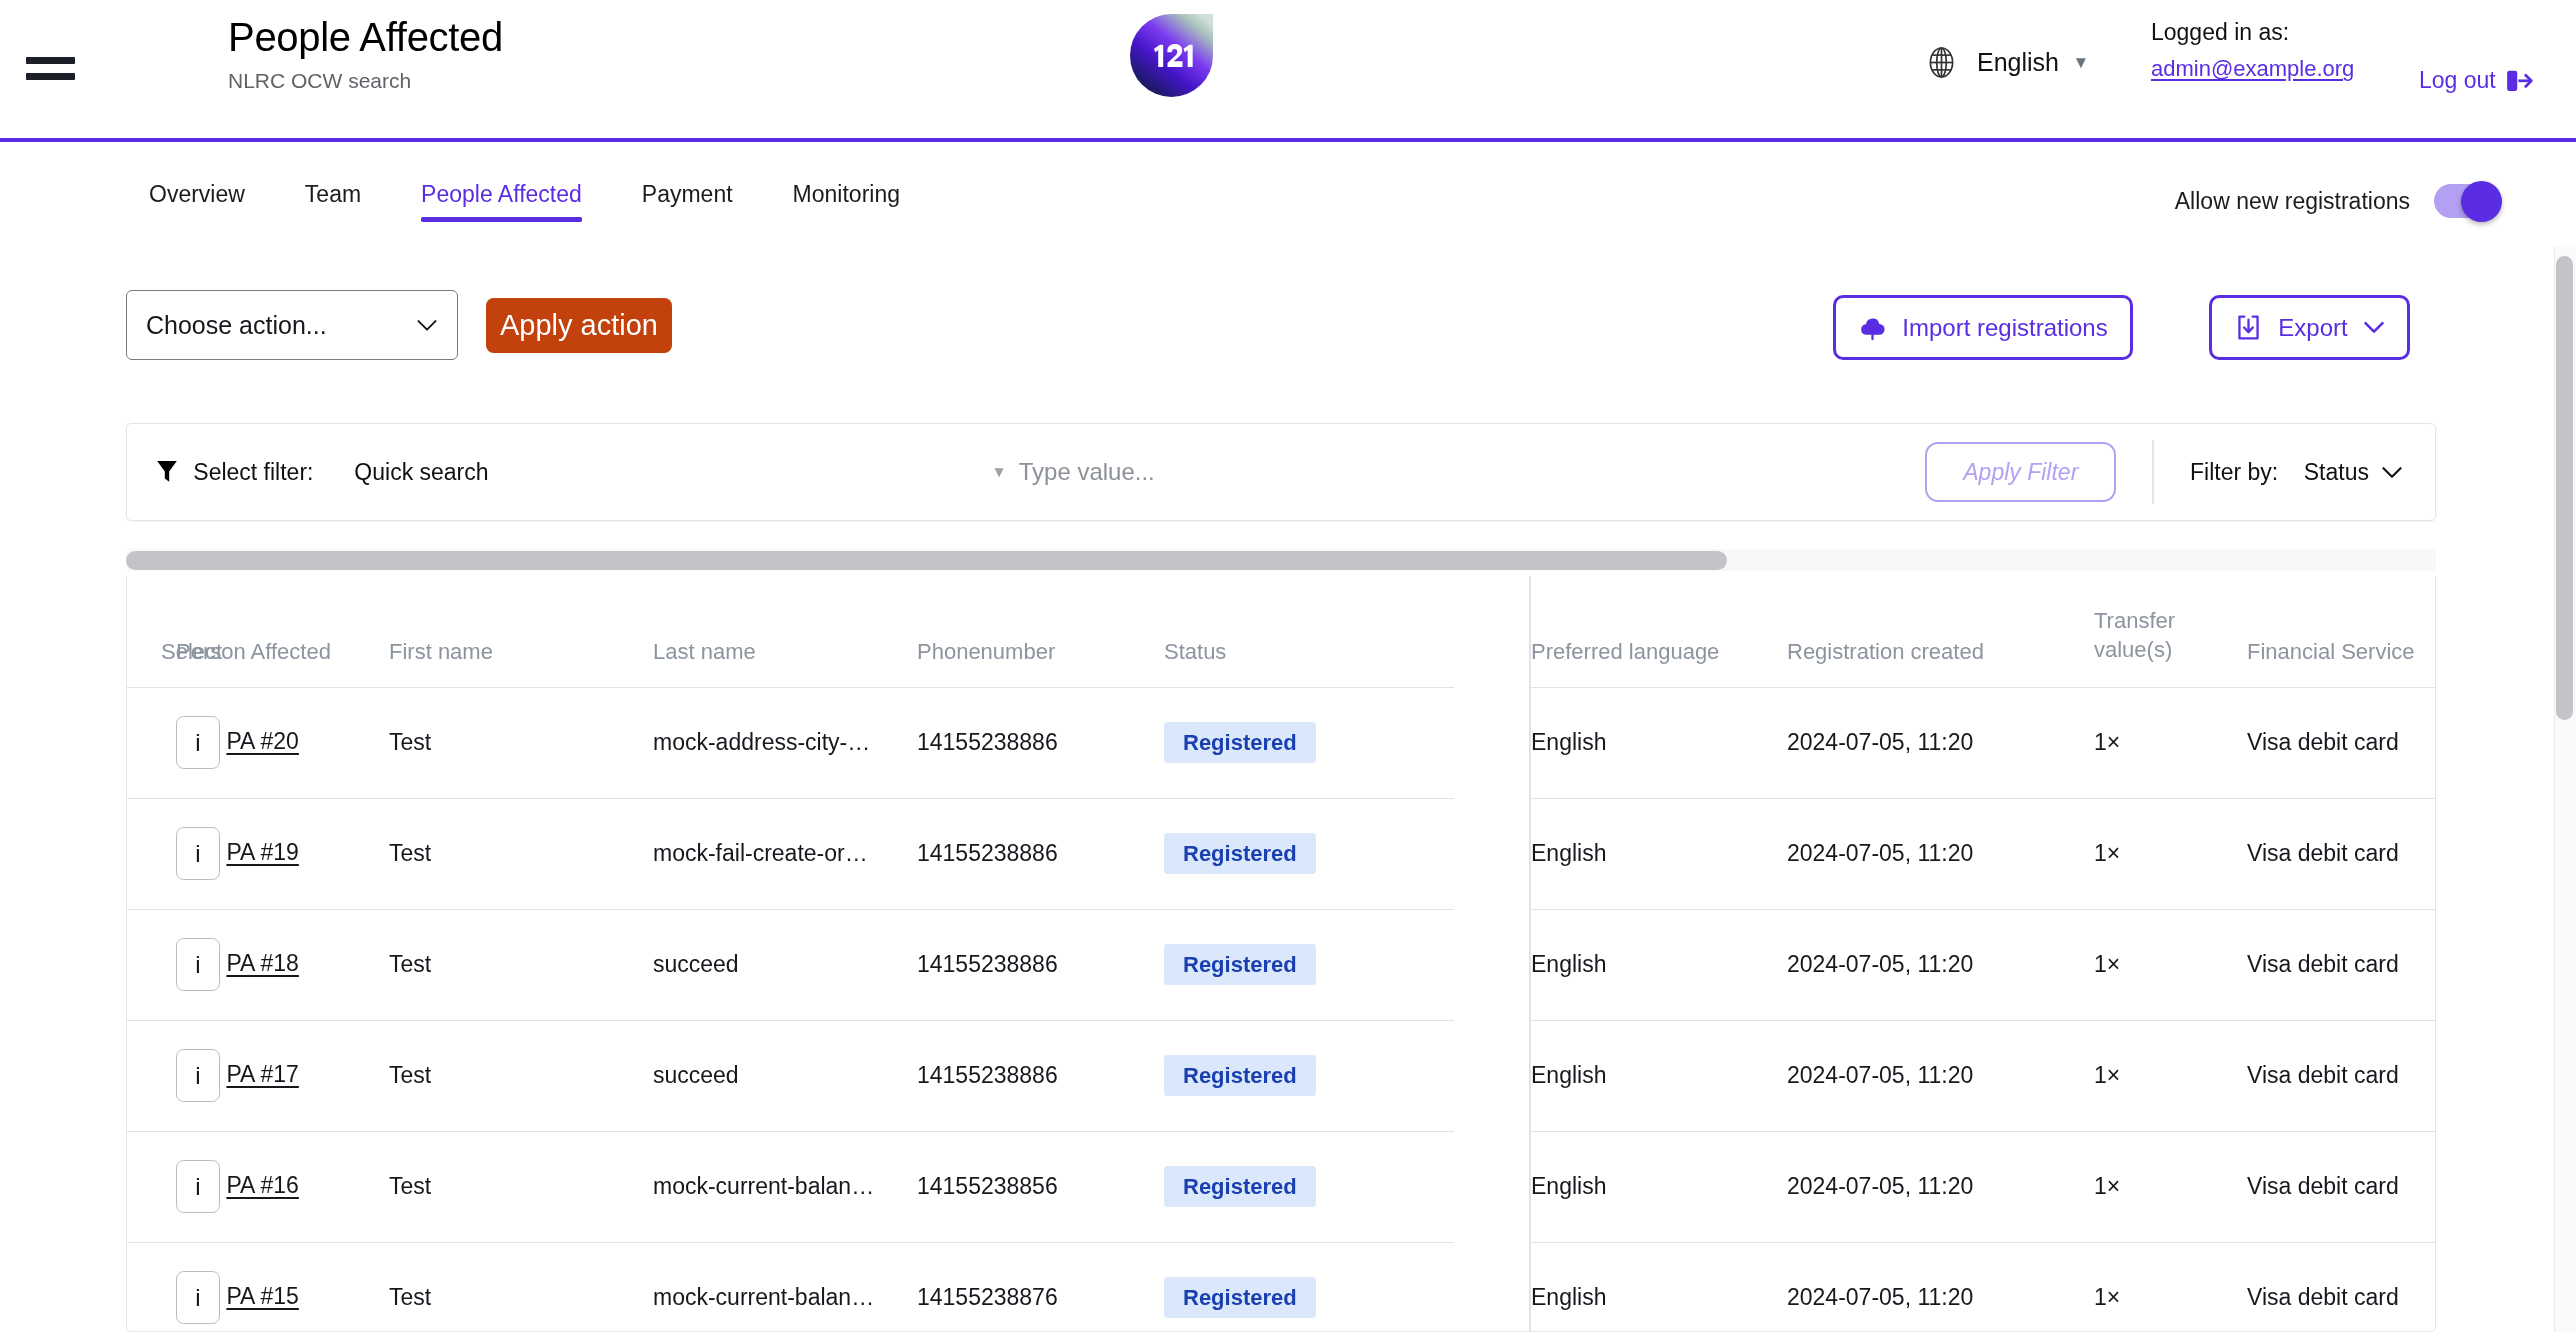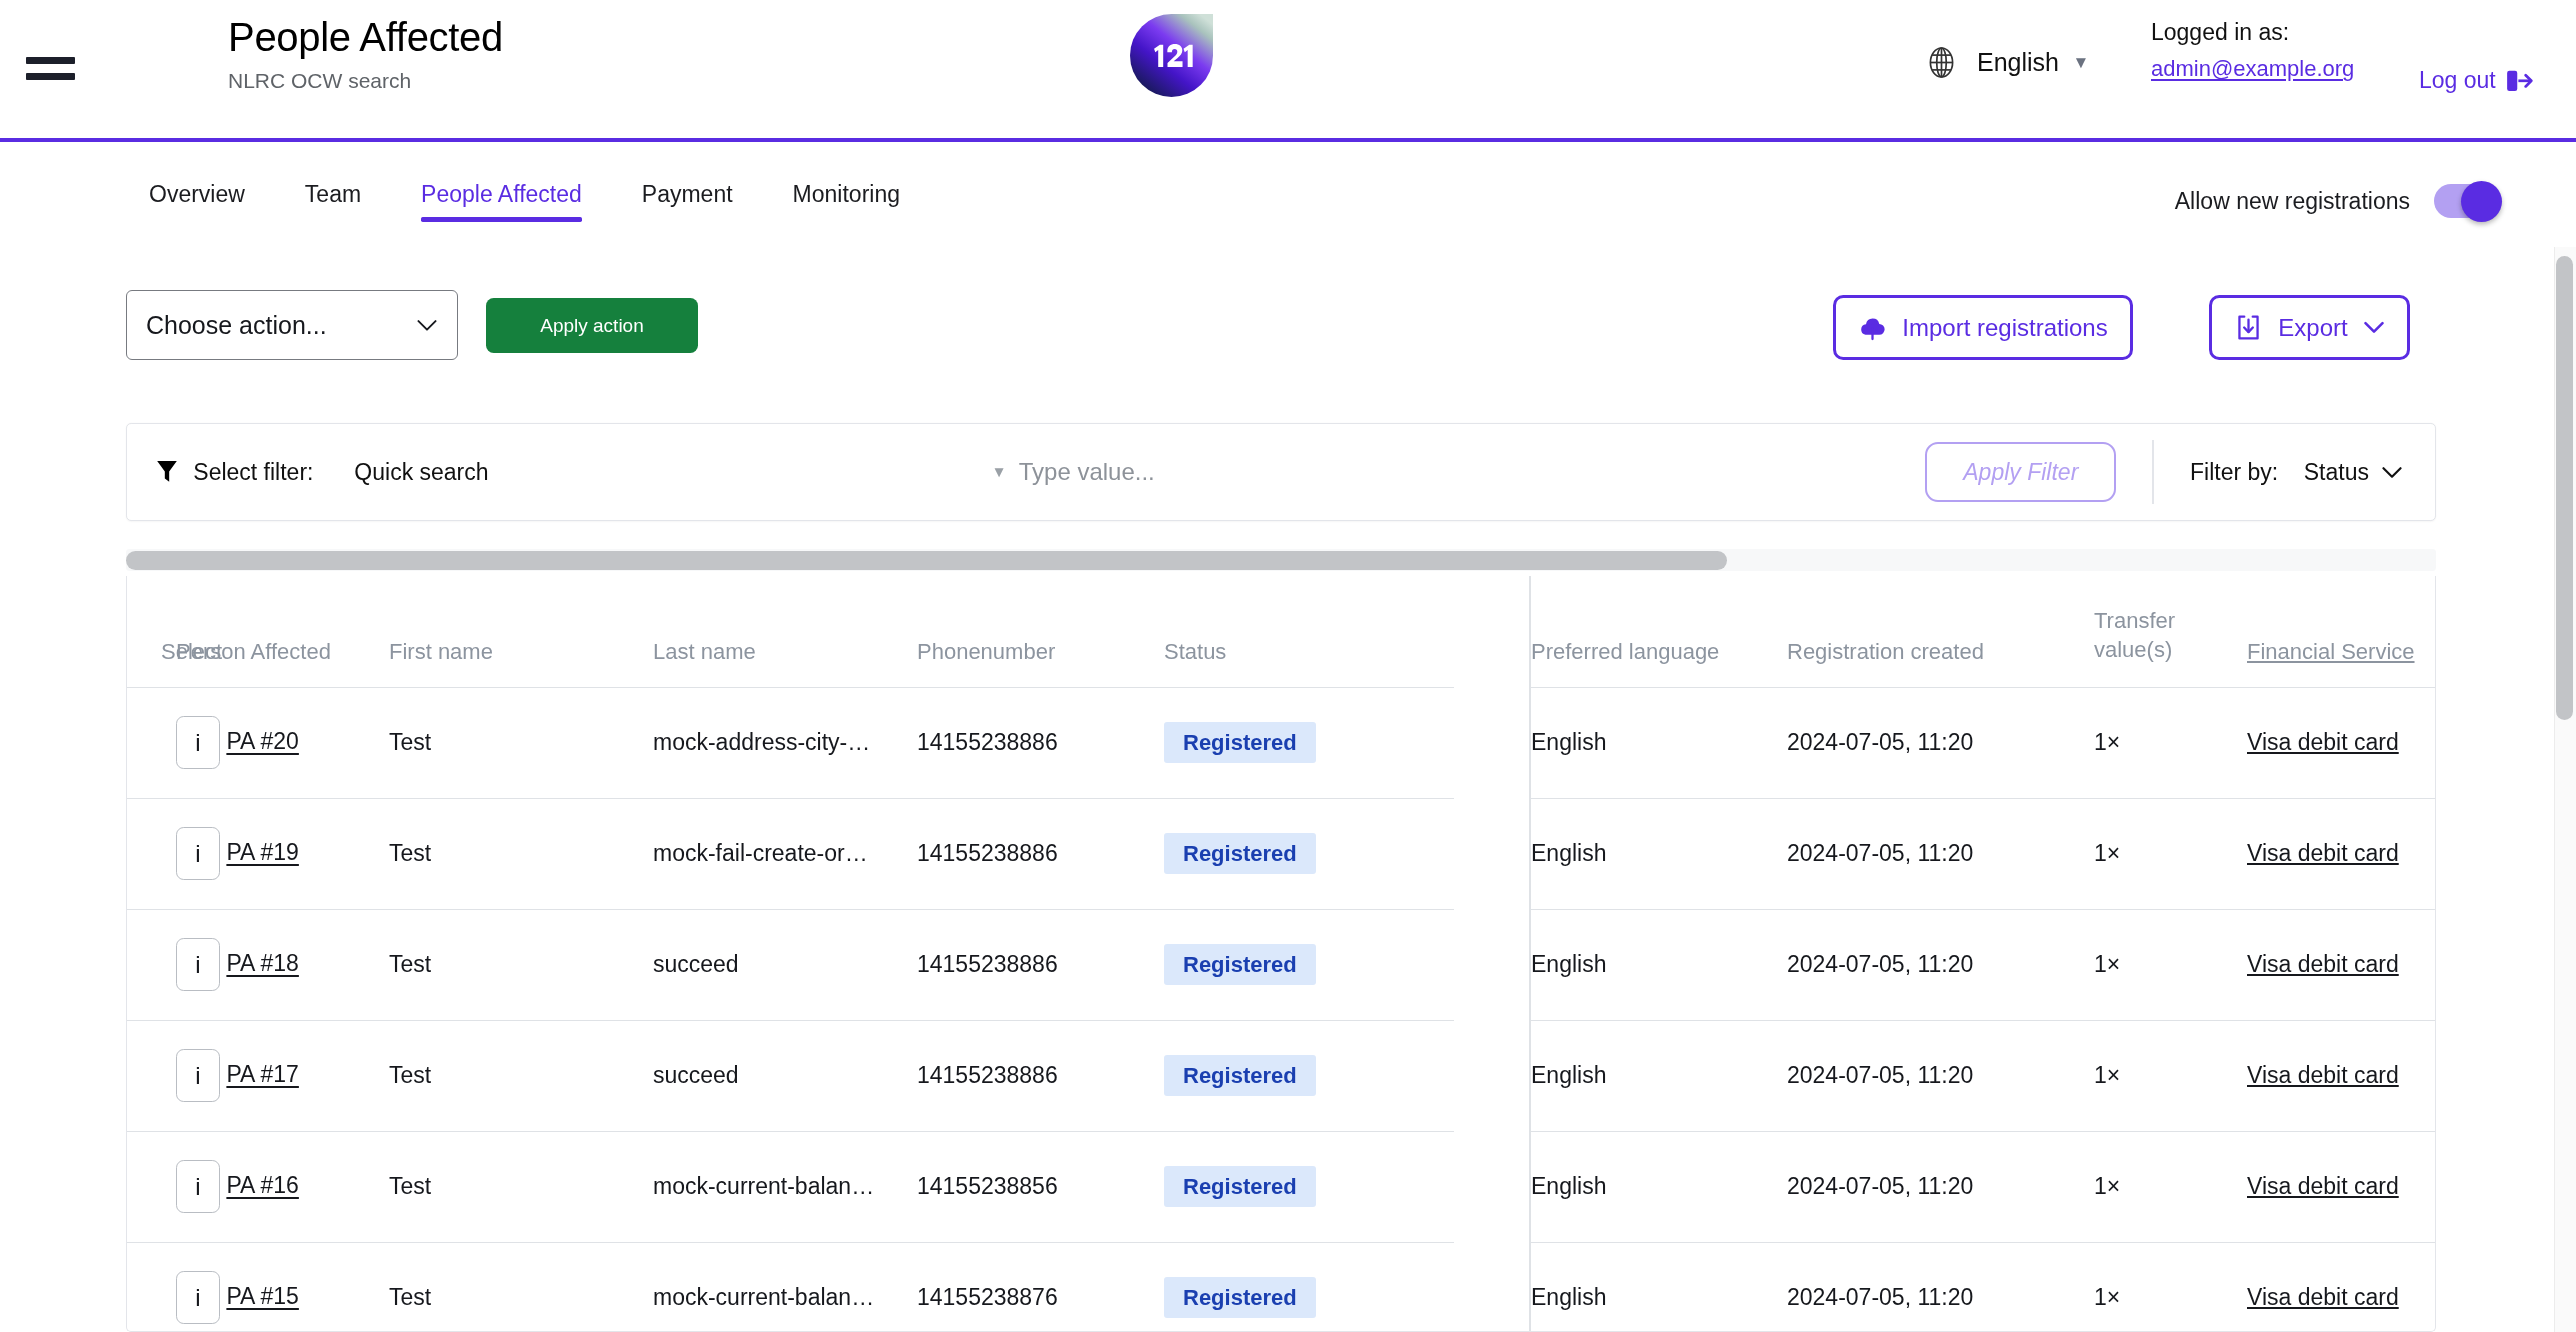--- a/index.html
+++ b/index.html
@@ -82,23 +82,23 @@
   
   .actionbar { position:absolute; left:0; top: 271px; width: 2576px; height: 111px; }
   .select-action {
     position:absolute; left: 126px; top: 19px; width: 332px; height: 70px;
     border: 1.7px solid #777a80; border-radius: 6px; background:#fff;
     display:flex; align-items:center; padding: 0 19px; cursor:pointer;
   }
   .select-action-text { font-size: 25px; color:#16181d; flex:1; }
   .chev { width: 22px; height: 12.8px; display:block; }
   .apply-action {
-    position:absolute; left: 486px; top: 27px; width: 212px; height: 55px;
-    background:#15803d; border:none; border-radius: 7.7px;
-    color:#ffffff; font-size: 19px; font-family: inherit; cursor: pointer;
+    position:absolute; left: 486px; top: 27px; width: 186px; height: 55px;
+    background:#c2410c; border:none; border-radius: 7.7px;
+    color:#ffffff; font-size: 29px; font-family: inherit; cursor: pointer;
   }
   .btn-outline {
     position:absolute; top: 24px; height: 65px;
     border: 3.4px solid #5a2ce2; border-radius: 10.2px; background:#fff;
     display:flex; align-items:center; gap: 15.3px; padding: 0 22px;
     color:#5a2ce2; font-size: 24px; cursor:pointer; font-family: inherit;
   }
   .btn-import { left: 1833px; }
   .btn-export { left: 2209px; }
   .icon-24 { width: 29px; height: 29px; display:block; flex:none; }
@@ -158,21 +158,21 @@
   .c-select  { width: 49px;  padding-left: 34px !important; }
   .c-person  { width: 213px; }
   .c-first   { width: 264px; }
   .c-last    { width: 264px; }
   .c-phone   { width: 247px; }
   .c-status  { width: 290px; }
   .c-gap     { width: 77px; border-bottom: none !important; }
   .c-lang    { width: 256px; }
   .c-created { width: 307px; }
   .c-transfer{ width: 153px; }
-  .c-fsp     { width: 239px; text-decoration: underline; }
+  .c-fsp     { width: 239px; }
 
   th.c-gap, td.c-gap { position: relative; }
   td.c-gap::after, th.c-gap::after {
     content:""; position:absolute; right: 0; top: 0; bottom: 0; width: 1.7px; background:#dfe2e6;
   }
   .th-transfer { line-height: 1.32; }
 
   .info-btn {
     width: 44px; height: 53px; border: 1.7px solid #b9bdc3; border-radius: 7.7px;
     background:#fff; display:inline-flex; align-items:center; justify-content:center;

